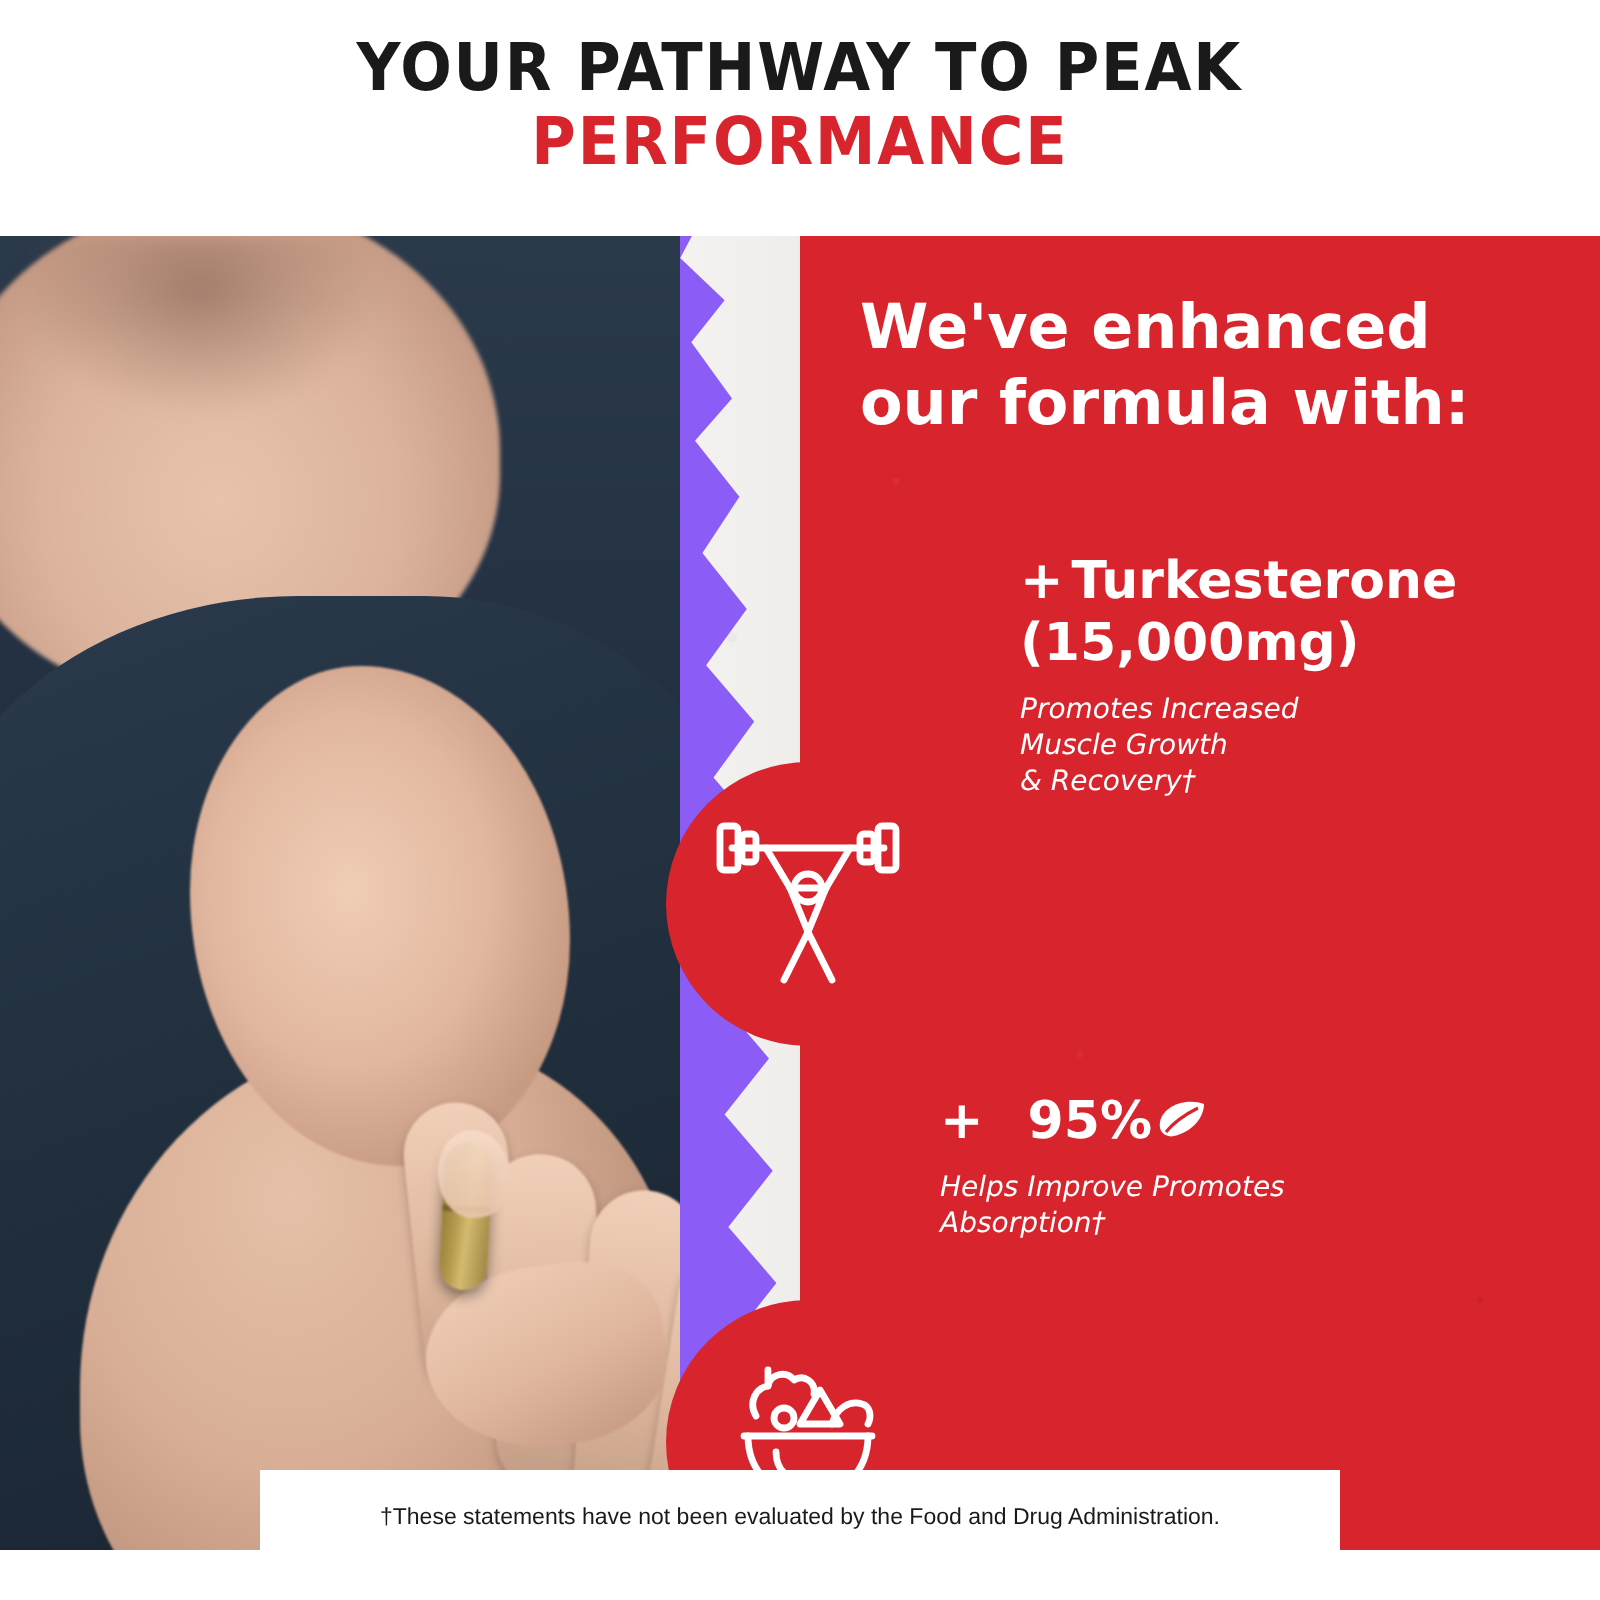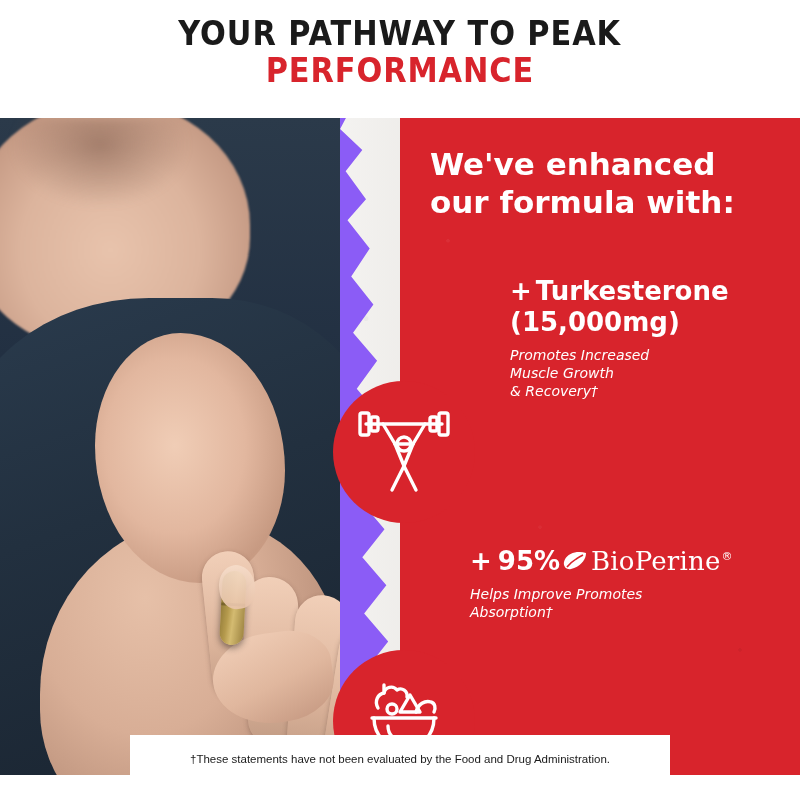--- a/index.html
+++ b/index.html
@@ -394,30 +394,27 @@
         <path d="M20 50 L84 50"></path>
         <path d="M22 50 c0 18 13 30 30 30 c17 0 30 -12 30 -30"></path>
 
         <path d="M36 58 c0 9 6 14 14 14"></path>
       </svg>
     </div>
 
     <div class="feature feature-2">
       <div class="bioperine-row">
         <span class="bio-pct">+</span>
-        <span class="bio-pct" style="margin-left:6px">95%</span>
+        <span class="bio-pct" style="margin-left:22px">95%</span>
         <span class="bio-leaf">
           <svg width="26" height="22" viewBox="0 0 26 22">
             <path d="M24 3 C16 0 4 3 2 12 C1 17 5 20 9 19 C18 17 24 10 24 3 Z" fill="#ffffff"></path>
             <path d="M21 5 C15 8 9 12 5 17" stroke="#d8242c" stroke-width="1.6" fill="none"></path>
           </svg>
         </span>
-        <span class="bio-word">
-          <span>BioPerine</span><span class="bio-reg">®</span>
-        </span>
       </div>
       <div class="feature-desc">Helps Improve Promotes
 Absorption†</div>
     </div>
 
   </div>
 
   <div class="footer-white"></div>
   <div class="disclaimer">
     <div>†These statements have not been evaluated by the Food and Drug Administration.</div>

